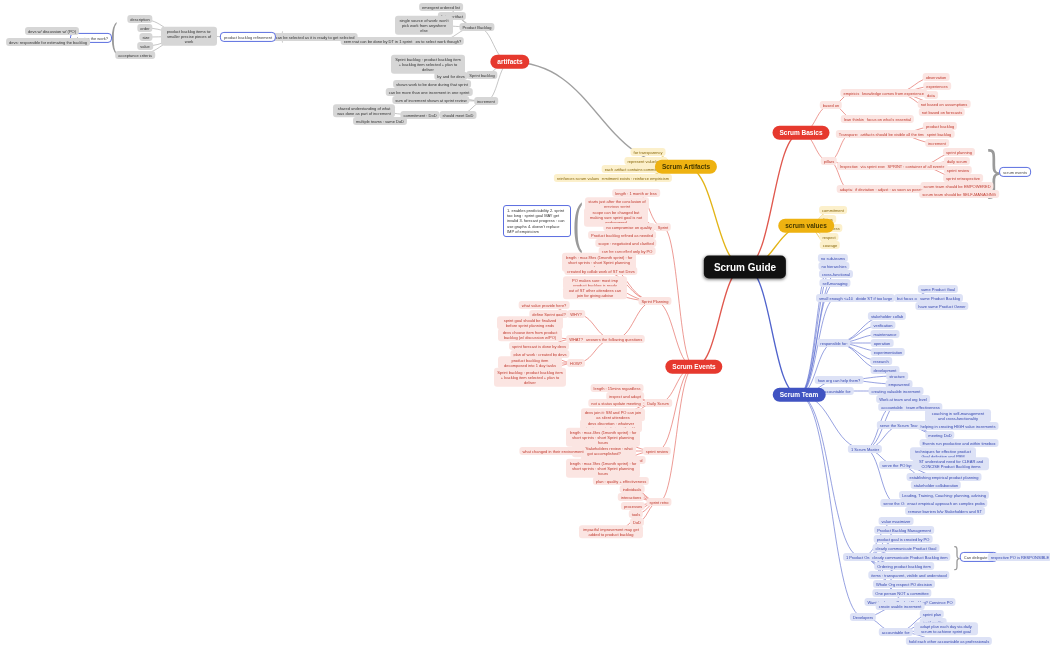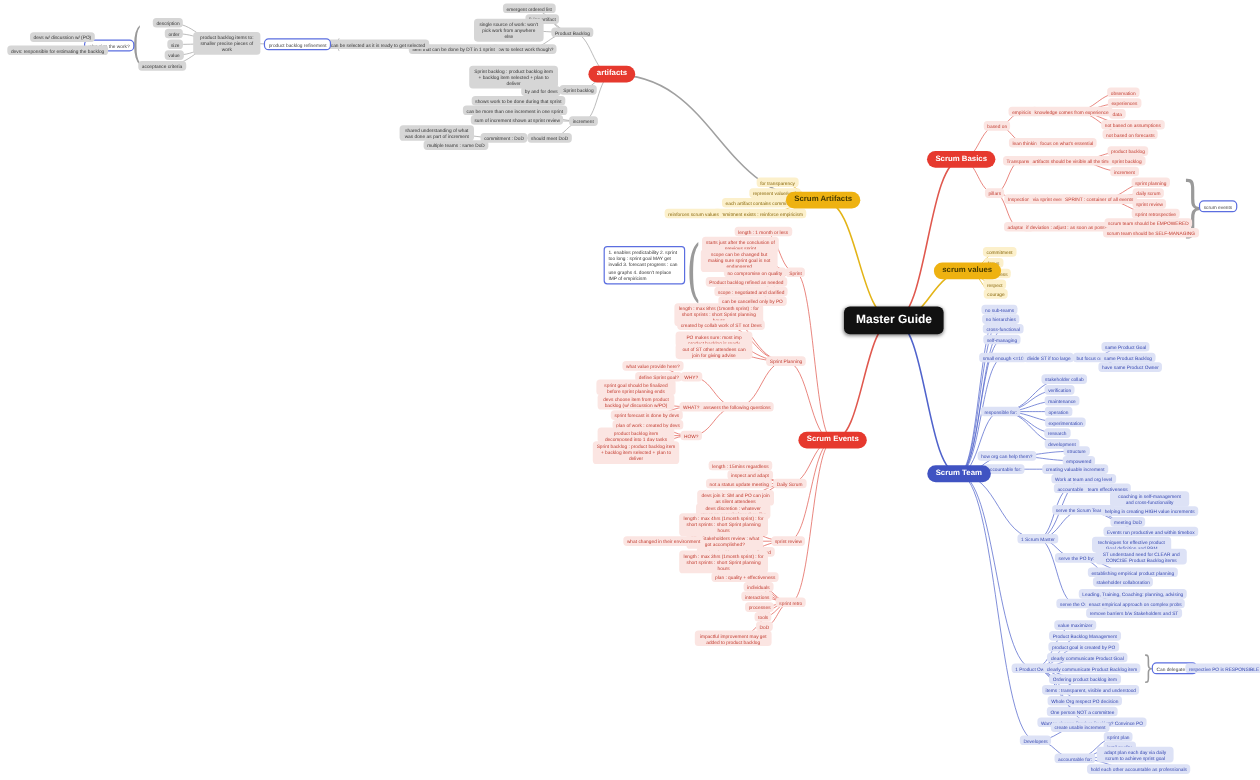--- a/index.html
+++ b/index.html
@@ -199,21 +199,21 @@
       <path d="M 979 557 C 999.5 557, 999.5 557, 1020 557" fill="none" stroke="#5063cc" stroke-width="0.6" stroke-linecap="round"></path>
       <path d="M 799 395 C 831 395, 831 617, 863 617" fill="none" stroke="#5063cc" stroke-width="0.6" stroke-linecap="round"></path>
       <path d="M 863 617 C 881.5 617, 881.5 606, 900 606" fill="none" stroke="#5063cc" stroke-width="0.6" stroke-linecap="round"></path>
       <path d="M 863 617 C 879.5 617, 879.5 632, 896 632" fill="none" stroke="#5063cc" stroke-width="0.6" stroke-linecap="round"></path>
       <path d="M 896 632 C 914 632, 914 614, 932 614" fill="none" stroke="#5063cc" stroke-width="0.6" stroke-linecap="round"></path>
       <path d="M 896 632 C 914.5 632, 914.5 622, 933 622" fill="none" stroke="#5063cc" stroke-width="0.6" stroke-linecap="round"></path>
       <path d="M 896 632 C 921 632, 921 629, 946 629" fill="none" stroke="#5063cc" stroke-width="0.6" stroke-linecap="round"></path>
       <path d="M 896 632 C 922.5 632, 922.5 641, 949 641" fill="none" stroke="#5063cc" stroke-width="0.6" stroke-linecap="round"></path>
     </svg>
 
-<div class="nd c-center" style="left: 745px; top: 267px;">Master Guide</div>
+<div class="nd c-center" style="left: 745px; top: 267px;">Scrum Guide</div>
     <div class="nd c-myellow" style="left: 686px; top: 167px;">Scrum Artifacts</div>
     <div class="nd c-mred" style="left: 510px; top: 62px;">artifacts</div>
     <div class="nd c-mred" style="left: 694px; top: 367px;">Scrum Events</div>
     <div class="nd c-mred" style="left: 801px; top: 133px;">Scrum Basics</div>
     <div class="nd c-myellow" style="left: 806px; top: 226px;">scrum values</div>
     <div class="nd c-mblue" style="left: 799px; top: 395px;">Scrum Team</div>
     <div class="nd c-gray" style="left: 477px; top: 27px;">Product Backlog</div>
     <div class="nd c-gray" style="left: 441px; top: 7px;">emergent ordered list</div>
     <div class="nd c-gray" style="left: 452px; top: 16px;">living artifact</div>
     <div class="nd c-gray wrap" style="left: 424px; top: 25px; max-width: 58px;">single source of work: won't pick work from anywhere else</div>

